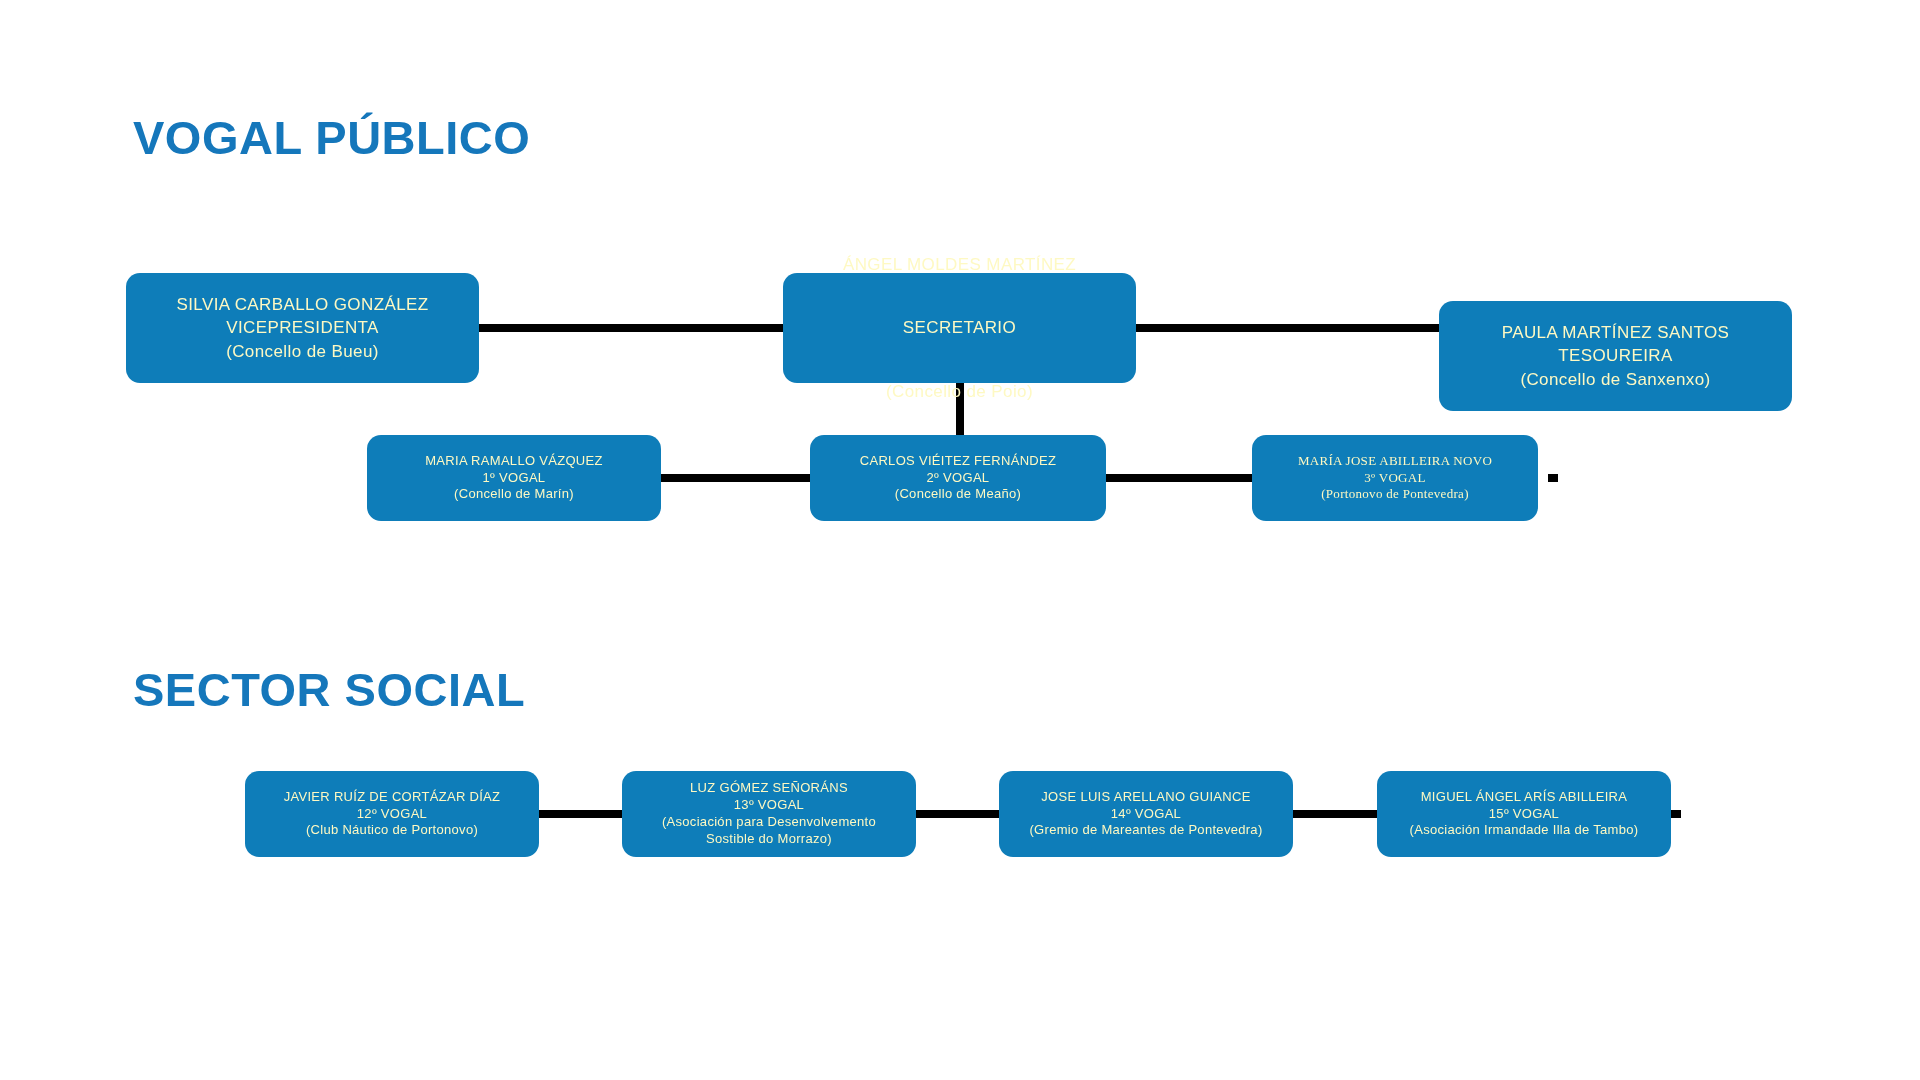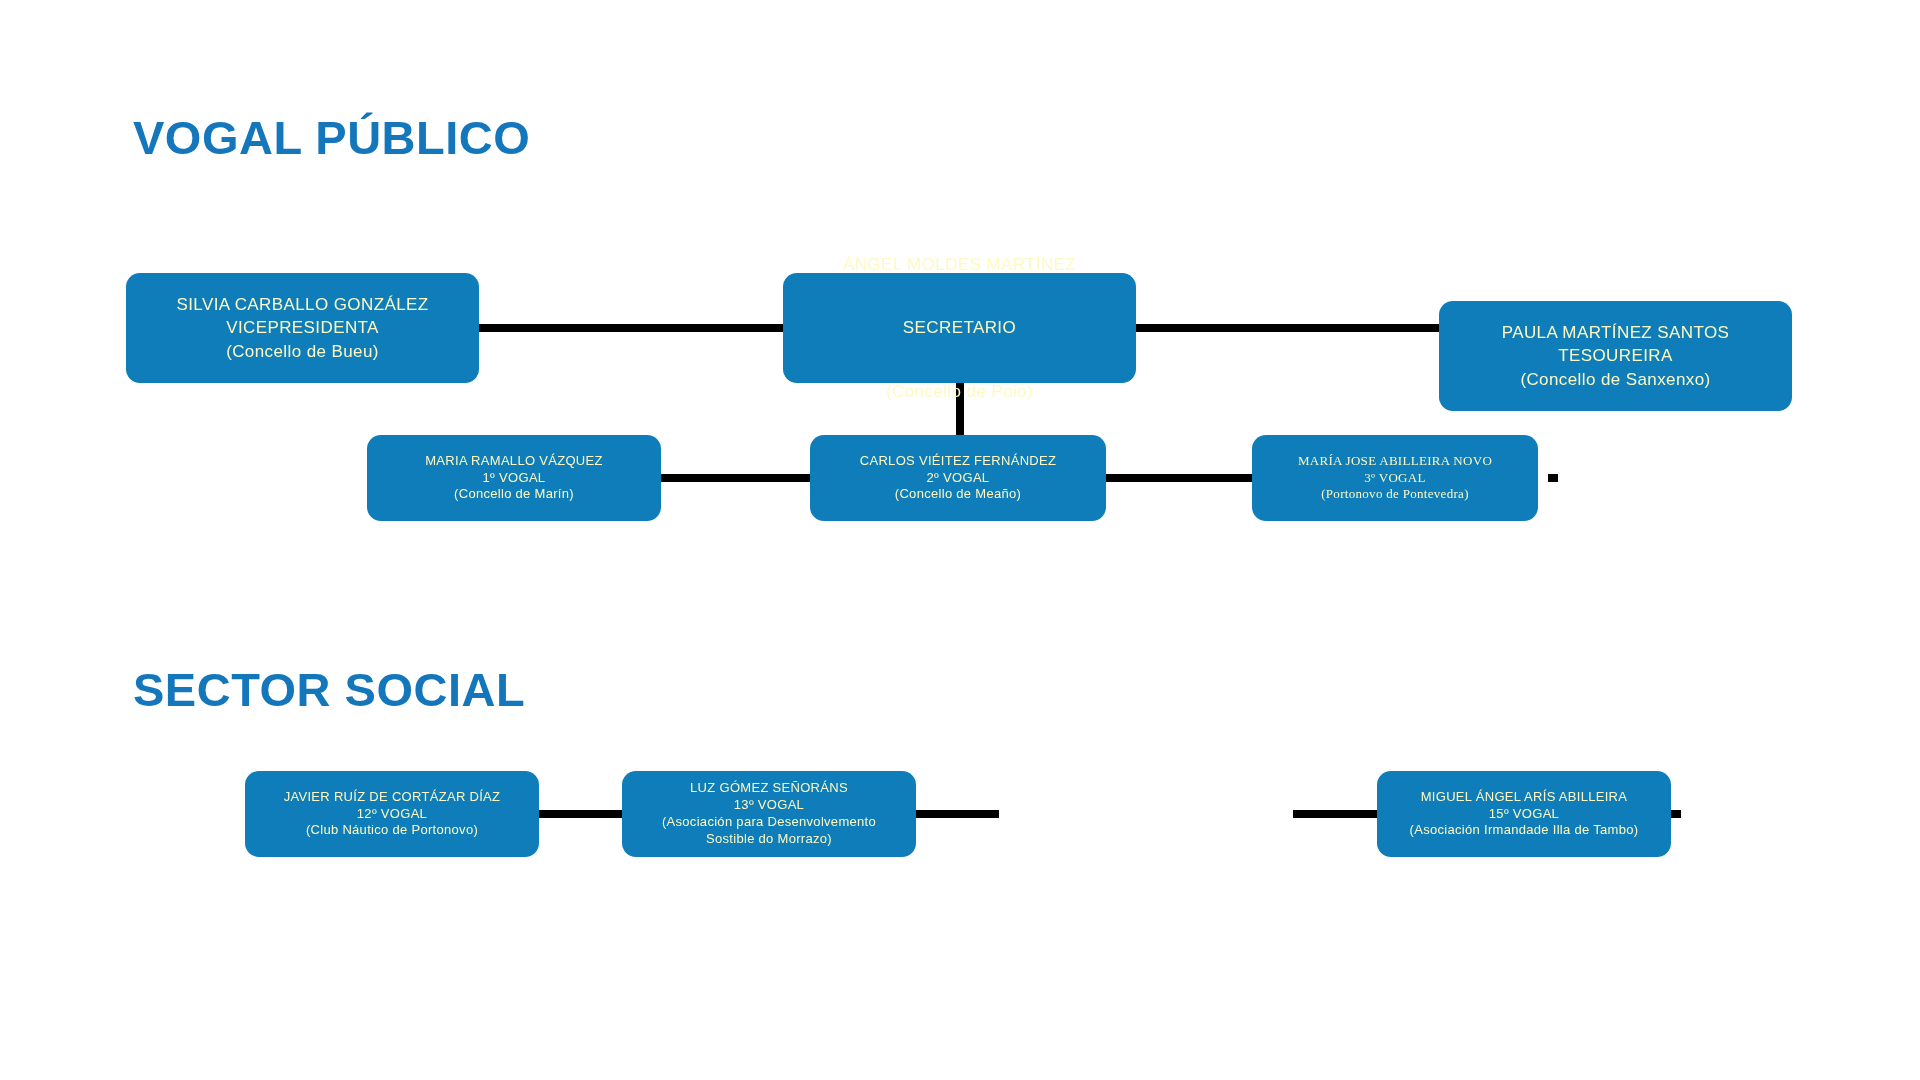--- a/index.html
+++ b/index.html
@@ -104,20 +104,25 @@
     <div class="role">12º VOGAL</div>
     <div class="org">(Club Náutico de Portonovo)</div>
   </div>
 
   <div class="node sm" style="left:622px; top:771px; width:294px; height:86px;">
     <div class="name">LUZ GÓMEZ SEÑORÁNS</div>
     <div class="role">13º VOGAL</div>
     <div class="org">(Asociación para Desenvolvemento Sostible do Morrazo)</div>
   </div>
 
+  <div class="node sm" style="left:999px; top:771px; width:294px; height:86px;">
+    <div class="name">JOSE LUIS ARELLANO GUIANCE</div>
+    <div class="role">14º VOGAL</div>
+    <div class="org">(Gremio de Mareantes de Pontevedra)</div>
+  </div>
 
   <div class="node sm" style="left:1377px; top:771px; width:294px; height:86px;text-align:center;">
     <div class="name">MIGUEL ÁNGEL ARÍS ABILLEIRA</div>
     <div class="role">15º VOGAL</div>
     <div class="org">(Asociación Irmandade Illa de Tambo)</div>
   </div>
 
 </div>
 
 </body></html>

